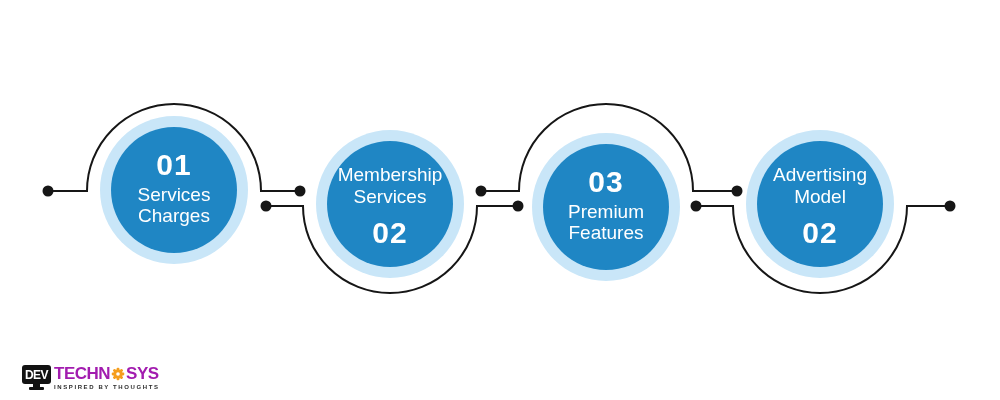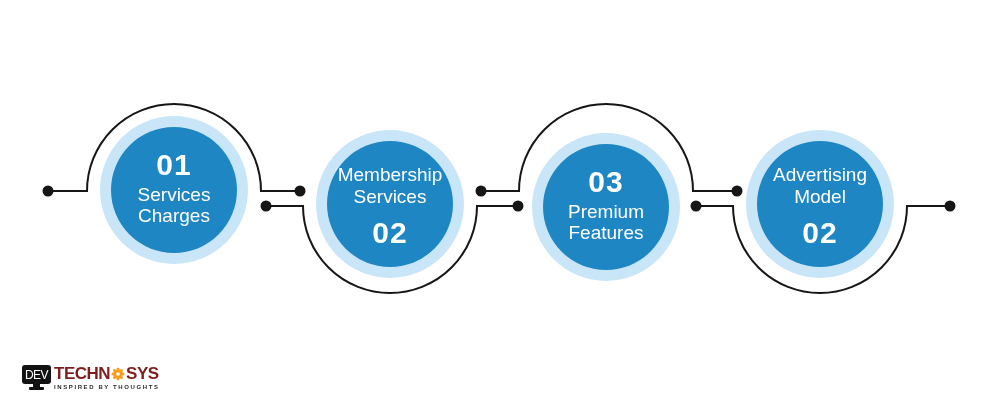--- a/index.html
+++ b/index.html
@@ -47,34 +47,34 @@
   
   .logo { position: absolute; left: 22px; top: 365px; display: flex; align-items: flex-start; }
   .logo-monitor { position: relative; width: 29px; height: 25px; margin-right: 3px; }
   .logo-monitor-screen {
     position: absolute; left: 0; top: 0;
     width: 29px; height: 19px;
     background: #121212; border-radius: 3px;
     display: flex; align-items: center; justify-content: center;
   }
   .logo-dev {
-    color: #ffffff; font-weight: normal; font-size: 12px; letter-spacing: -0.5px;
+    color: #ffffff; font-weight: bold; font-size: 12px; letter-spacing: -0.5px;
   }
   .logo-stand-neck {
     position: absolute; left: 11px; top: 19px;
     width: 7px; height: 3px; background: #121212;
   }
   .logo-stand-base {
     position: absolute; left: 7px; top: 22px;
     width: 15px; height: 2.5px; background: #121212; border-radius: 1px;
   }
   .logo-text-block { display: flex; flex-direction: column; }
   .logo-wordmark {
     display: flex; align-items: center;
-    font-size: 17px; font-weight: bold; color: #7f1d1d;
+    font-size: 17px; font-weight: bold; color: #a21caf;
     letter-spacing: -0.5px; line-height: 1;
   }
   .gear-wrap { width: 14px; height: 14px; margin: 0 1px; display: inline-block; }
   .logo-tagline {
     font-size: 6px; font-weight: bold; color: #2b2b2b;
     letter-spacing: 1.6px; margin-top: 2px; white-space: nowrap;
   }
 </style>
 </head>
 <body>

